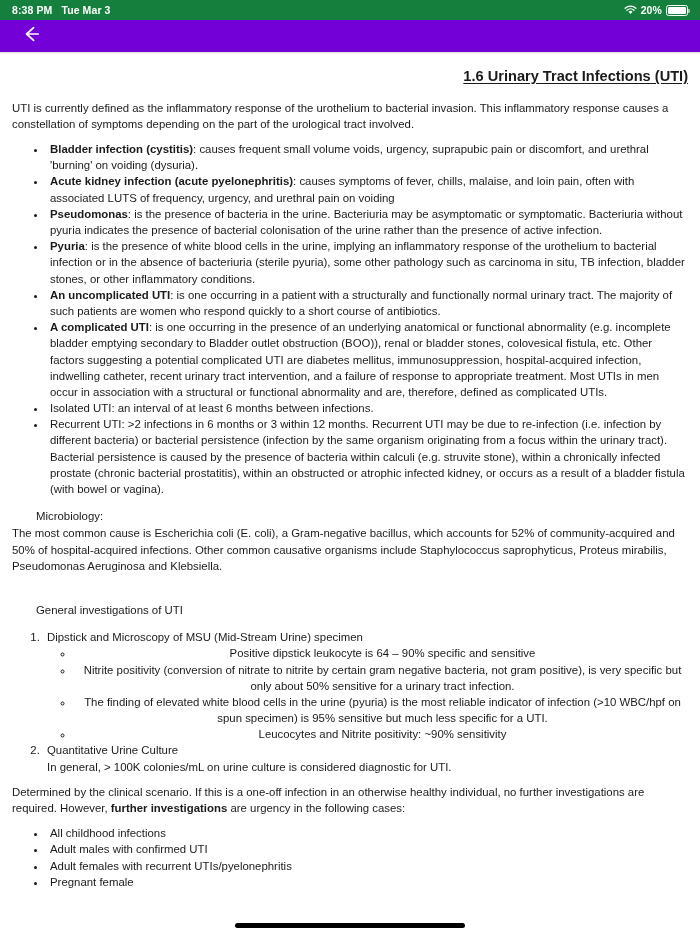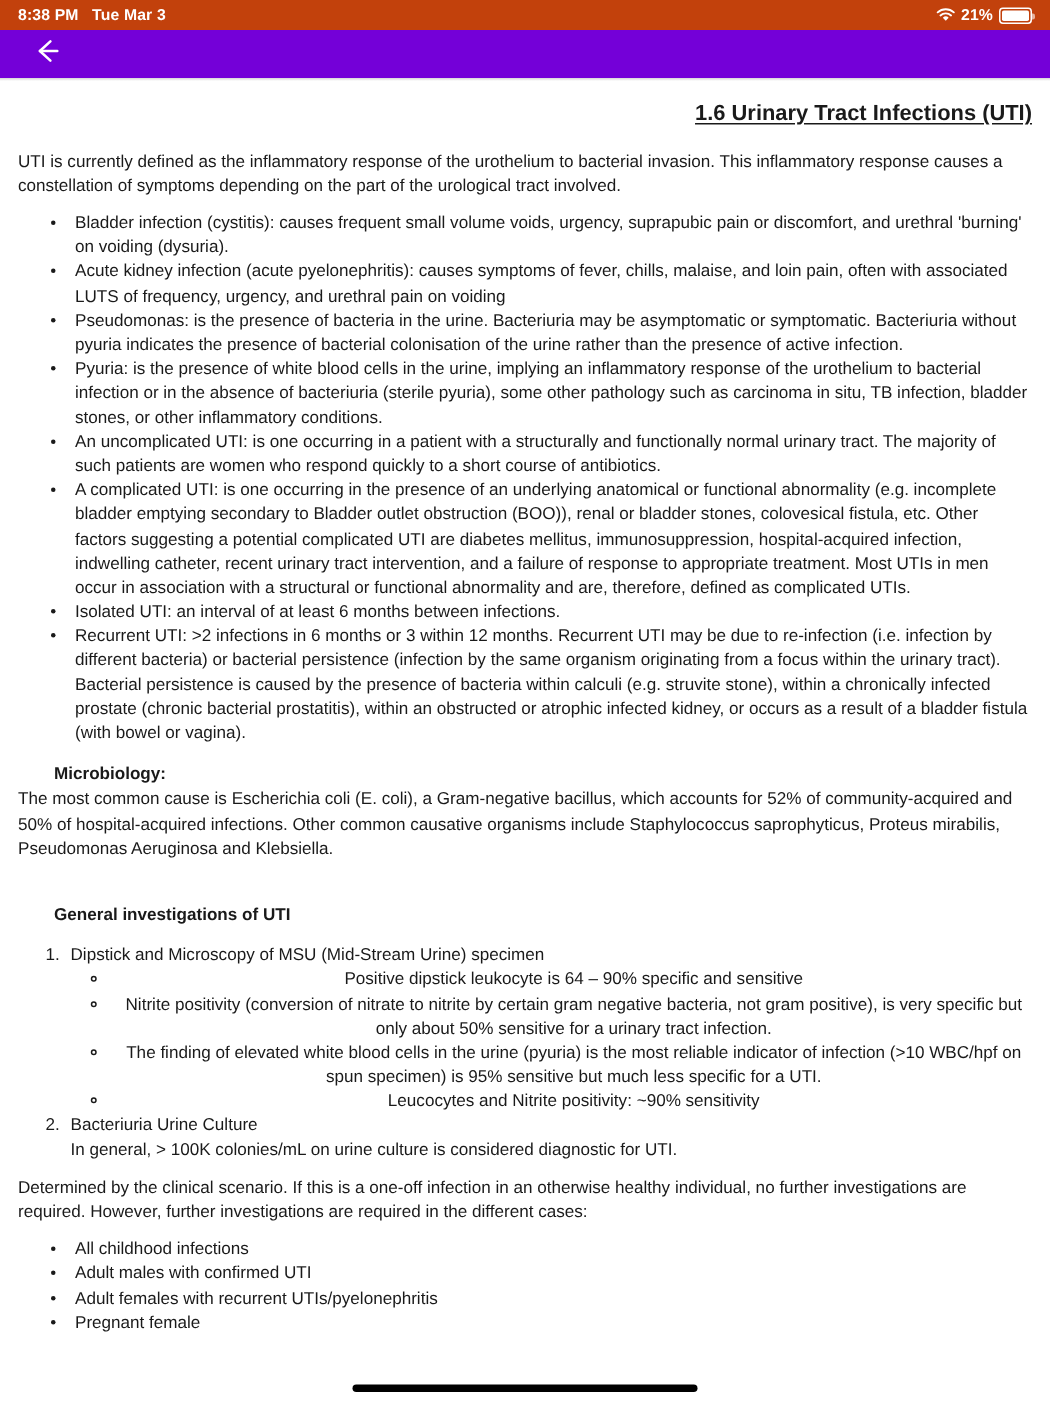--- a/index.html
+++ b/index.html
@@ -11,21 +11,21 @@
     height: 934px;
     background: #ffffff;
     font-family: "Liberation Sans", sans-serif;
     overflow: hidden;
     position: relative;
   }
 
   
   .status-bar {
     height: 20px;
-    background: #c2410c;
+    background: #15803d;
     color: #ffffff;
     display: flex;
     align-items: center;
     justify-content: space-between;
     padding: 0 12px;
     box-sizing: border-box;
     font-size: 10.5px;
     font-weight: bold;
     letter-spacing: 0.1px;
   }
@@ -117,21 +117,21 @@
   .para {
     margin: 0 0 9px 0;
   }
   .heading-u {
     font-weight: bold;
     text-decoration: underline;
     text-underline-offset: 2px;
     margin: 11px 0 9px 0;
   }
   .heading-b {
-    font-weight: bold;
+    font-weight: normal;
     margin: 11px 0 1px 0;
     padding-left: 24px;
   }
   .heading-b.spaced { margin: 28px 0 11px 0; }
 
   ul.bullets {
     margin: 0 0 0 0;
     padding-left: 35px;
     list-style-type: disc;
   }
@@ -150,21 +150,21 @@
   ul.subcircles {
     margin: 0;
     padding-left: 27px;
     list-style-type: circle;
     text-align: center;
   }
   ul.subcircles > li { padding-left: 3px; }
 
   .sub-line { margin: 0; }
 
-  b, strong { font-weight: normal; }
+  b, strong { font-weight: bold; }
 
   
   .home-indicator {
     position: absolute;
     bottom: 6px;
     left: 50%;
     transform: translateX(-50%);
     width: 230px;
     height: 5px;
     background: #000000;
@@ -180,21 +180,21 @@
     <span>Tue Mar 3</span>
   </div>
   <div class="status-right">
     <span class="wifi-icon">
       <svg width="13" height="10" viewBox="0 0 13 10" aria-hidden="true">
         <path d="M6.5 8.9 L4.55 6.75 a2.9 2.9 0 0 1 3.9 0 Z" fill="#ffffff"></path>
         <path d="M2.95 5.3 a5.2 5.2 0 0 1 7.1 0" stroke="#ffffff" stroke-width="1.25" fill="none" stroke-linecap="round"></path>
         <path d="M1.1 3.25 a8 8 0 0 1 10.8 0" stroke="#ffffff" stroke-width="1.25" fill="none" stroke-linecap="round"></path>
       </svg>
     </span>
-    <span class="battery-pct">21%</span>
+    <span class="battery-pct">20%</span>
     <span class="battery-icon">
       <span class="battery-fill"></span>
     </span>
   </div>
 </div>
 
 <div class="app-bar">
   <div class="back-btn">
     <span>
       <svg width="20" height="18" viewBox="0 0 20 18" aria-hidden="true">
@@ -252,26 +252,26 @@
     <li>
       <span>Dipstick and Microscopy of MSU (Mid-Stream Urine) specimen</span>
       <ul class="subcircles">
         <li>Positive dipstick leukocyte is 64 – 90% specific and sensitive</li>
         <li>Nitrite positivity (conversion of nitrate to nitrite by certain gram negative bacteria, not gram positive), is very specific but only about 50% sensitive for a urinary tract infection.</li>
         <li>The finding of elevated white blood cells in the urine (pyuria) is the most reliable indicator of infection (&gt;10 WBC/hpf on spun specimen) is 95% sensitive but much less specific for a UTI.</li>
         <li>Leucocytes and Nitrite positivity: ~90% sensitivity</li>
       </ul>
     </li>
     <li>
-      <span>Bacteriuria Urine Culture</span>
+      <span>Quantitative Urine Culture</span>
       <div class="sub-line">In general, &gt; 100K colonies/mL on urine culture is considered diagnostic for UTI.</div>
     </li>
   </ol>
 
-  <p class="para" style="margin-top:9px;"><span>Determined by the clinical scenario. If this is a one-off infection in an otherwise healthy individual, no further investigations are required. However, </span><b>further investigations</b><span> are required in the different cases:</span></p>
+  <p class="para" style="margin-top:9px;"><span>Determined by the clinical scenario. If this is a one-off infection in an otherwise healthy individual, no further investigations are required. However, </span><b>further investigations</b><span> are urgency in the following cases:</span></p>
 
   <ul class="bullets">
     <li>All childhood infections</li>
     <li>Adult males with confirmed UTI</li>
     <li>Adult females with recurrent UTIs/pyelonephritis</li>
     <li>Pregnant female</li>
 
   </ul>
 
 </div>

